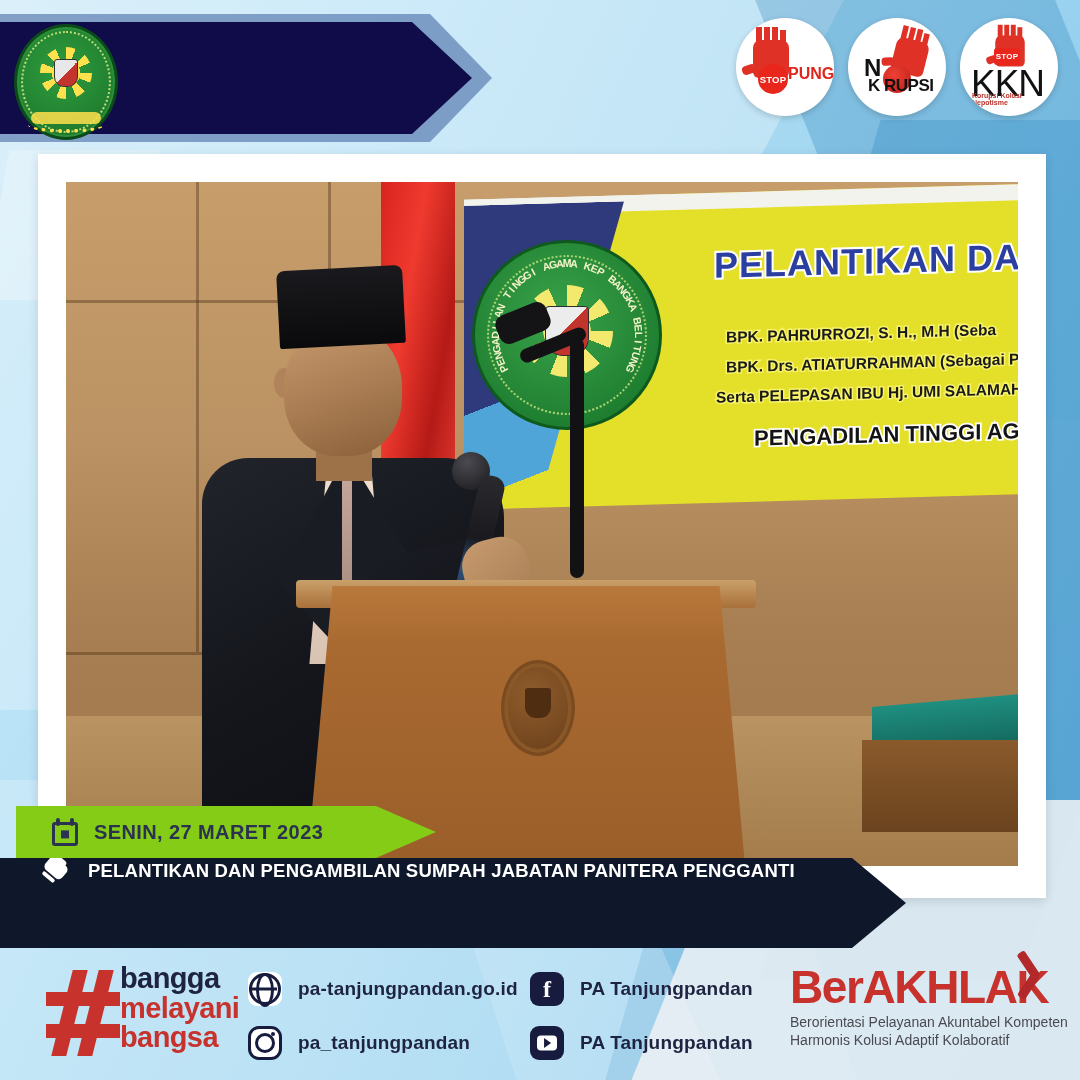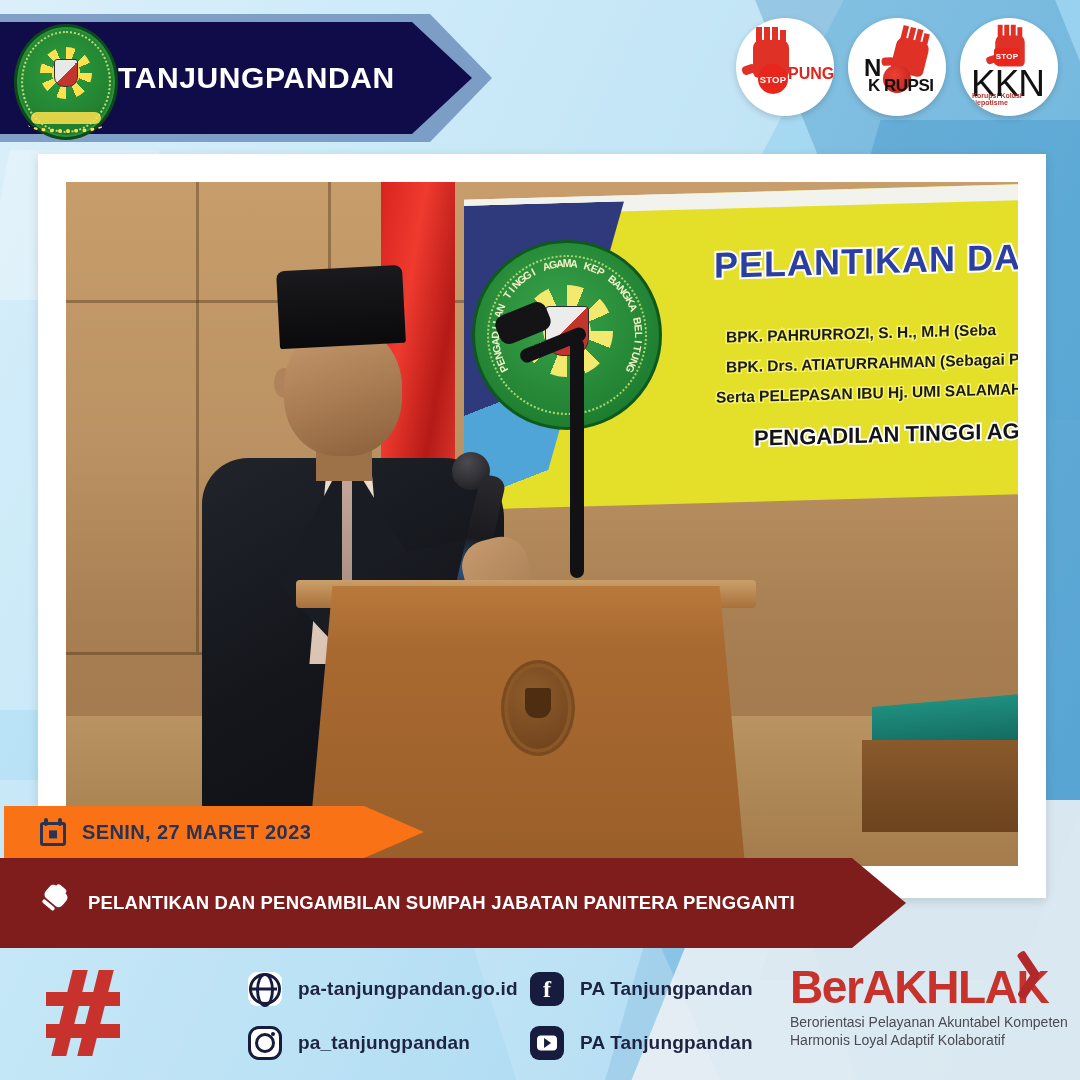--- a/index.html
+++ b/index.html
@@ -247,40 +247,40 @@
     background:radial-gradient(circle at 35% 30%,#4a4a50,#17171b); transform:rotate(13deg); }
   .standmic{ position:absolute; left:404px; top:92px; width:14px; height:240px; background:#121214;
     border-radius:7px; }
   .standmic-arm{ position:absolute; left:352px; top:92px; width:70px; height:14px; background:#121214;
     border-radius:8px; transform:rotate(-22deg); }
   .standmic-cap{ position:absolute; left:330px; top:62px; width:54px; height:30px; border-radius:10px;
     background:#141416; transform:rotate(-22deg); }
 
   
   #date-bar{
-    position:absolute; left:4px; top:806px; width:420px; height:52px; z-index:9;
-    background:#f97316;
+    position:absolute; left:16px; top:806px; width:420px; height:52px; z-index:9;
+    background:#84cc16;
     clip-path:polygon(0 0, 360px 0, 420px 26px, 360px 52px, 0 52px);
     display:flex; align-items:center;
   }
   #date-bar .cal-icon{ margin-left:36px; width:26px; height:28px; position:relative; }
   #date-bar .cal-icon .body{ position:absolute; inset:4px 0 0 0; border:3px solid #2c3352; border-radius:3px; }
   #date-bar .cal-icon .body::after{ content:""; position:absolute; left:50%; top:50%;
     transform:translate(-50%,-45%); width:8px; height:8px; background:#2c3352; }
   #date-bar .cal-icon .t1,#date-bar .cal-icon .t2{ position:absolute; top:0; width:4px; height:8px;
     background:#2c3352; border-radius:2px; }
   #date-bar .cal-icon .t1{ left:4px; } #date-bar .cal-icon .t2{ right:4px; }
   #date-text{ margin-left:16px; font-size:20px; font-weight:bold; color:#2b3150; letter-spacing:.4px; }
 
   
   #caption-bar{
     position:absolute; left:0; top:858px; width:906px; height:90px; z-index:9;
-    background:#7f1d1d;
+    background:#0f172a;
     clip-path:polygon(0 0, 852px 0, 906px 45px, 852px 90px, 0 90px);
-    display:flex; align-items:center;
+    display:flex; align-items:flex-start;
   }
   #pin-icon{ margin-left:40px; width:30px; height:34px; position:relative; flex:none; }
   #pin-icon .cap{ position:absolute; left:5px; top:2px; width:22px; height:16px; border-radius:5px;
     background:#fff; transform:rotate(40deg); }
   #pin-icon .stem{ position:absolute; left:1px; top:17px; width:15px; height:4px; background:#fff;
     transform:rotate(40deg); border-radius:2px; }
   #pin-icon .knob{ position:absolute; left:14px; top:0px; width:12px; height:9px; border-radius:3px;
     background:#fff; transform:rotate(40deg); }
   #caption-text{ margin-left:18px; color:#fff; font-weight:bold; font-size:18.5px;
     line-height:1.45; letter-spacing:.2px; }
@@ -350,21 +350,20 @@
   <div class="poly p3"></div>
   <div class="poly p4"></div>
   <div class="poly p8"></div>
   <div class="poly p5"></div>
   <div class="poly p6"></div>
 </div>
 
 <div id="header-outline"></div>
 <div id="header-bar">
   <div id="header-title">
-    <span class="l2">TANJUNGPANDAN</span>
   </div>
 </div>
 
 <div class="emblem">
   <div class="oval"></div>
   <div class="ring-text"></div>
   <div class="sun"></div>
   <div class="shield"></div>
   <div class="scroll"></div>
   <div class="laurel"></div>
@@ -519,20 +518,25 @@
 
 <div id="footer">
 
   <div id="bmb-logo">
     <div id="bmb-hash">
       <i class="v1"></i>
         <i class="v2"></i>
         <i class="h1"></i>
         <i class="h2"></i>
     </div>
+    <div id="bmb-words">
+      <span class="w1">bangga</span>
+      <span class="w2">melayani</span>
+      <span class="w3">bangsa</span>
+    </div>
   </div>
 
   <div class="social-col" id="social-col-1">
     <div class="social-row">
       <span class="s-ico web">
           <span class="globe"></span>
         </span>
       <span class="s-label">pa-tanjungpandan.go.id</span>
     </div>
     <div class="social-row">
@@ -552,17 +556,17 @@
         </span>
       <span class="s-label">PA Tanjungpandan</span>
     </div>
   </div>
 
   <div id="berakhlak">
     <div class="swoosh"></div>
     <div class="bk-main"><span class="ber">Ber</span><span class="akhlak">AKHLAK</span></div>
     <div class="bk-sub">
       <div>Berorientasi Pelayanan Akuntabel Kompeten</div>
-      <div>Harmonis Loyal Adaptif Kolaboratif</div>
+      <div>Harmonis Kolusi Adaptif Kolaboratif</div>
     </div>
   </div>
 
 </div>
 
 </body></html>

